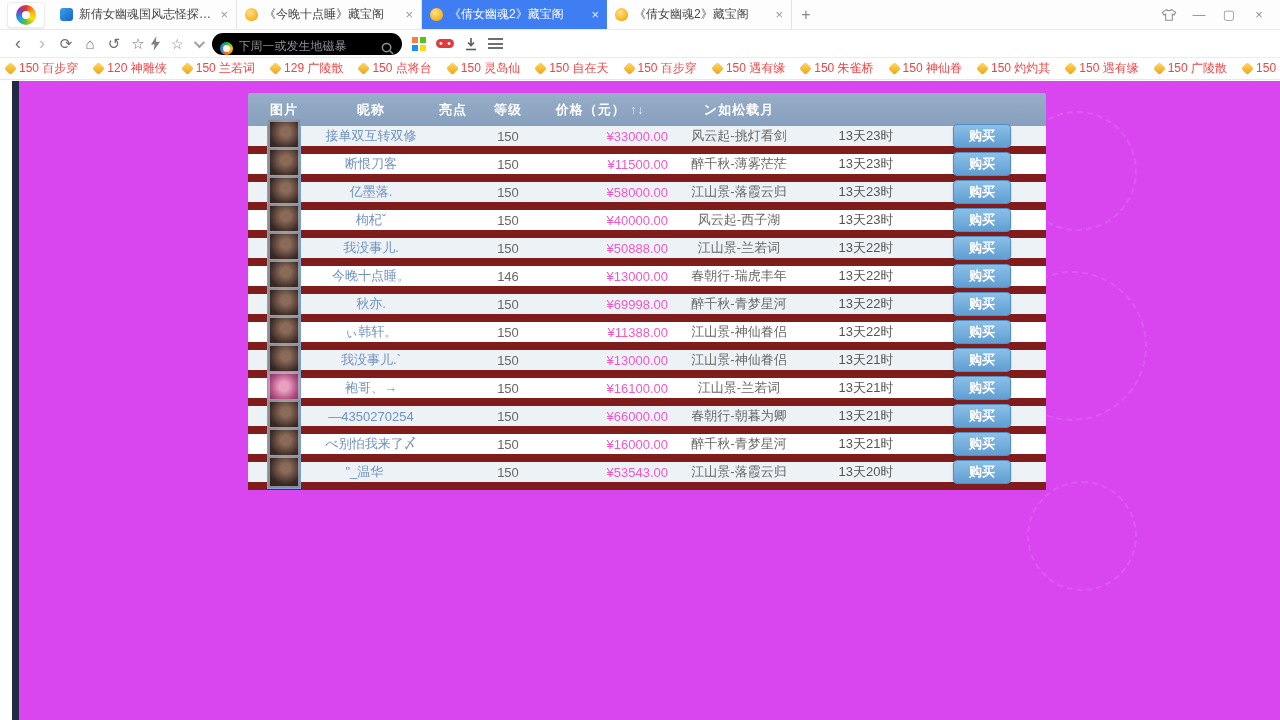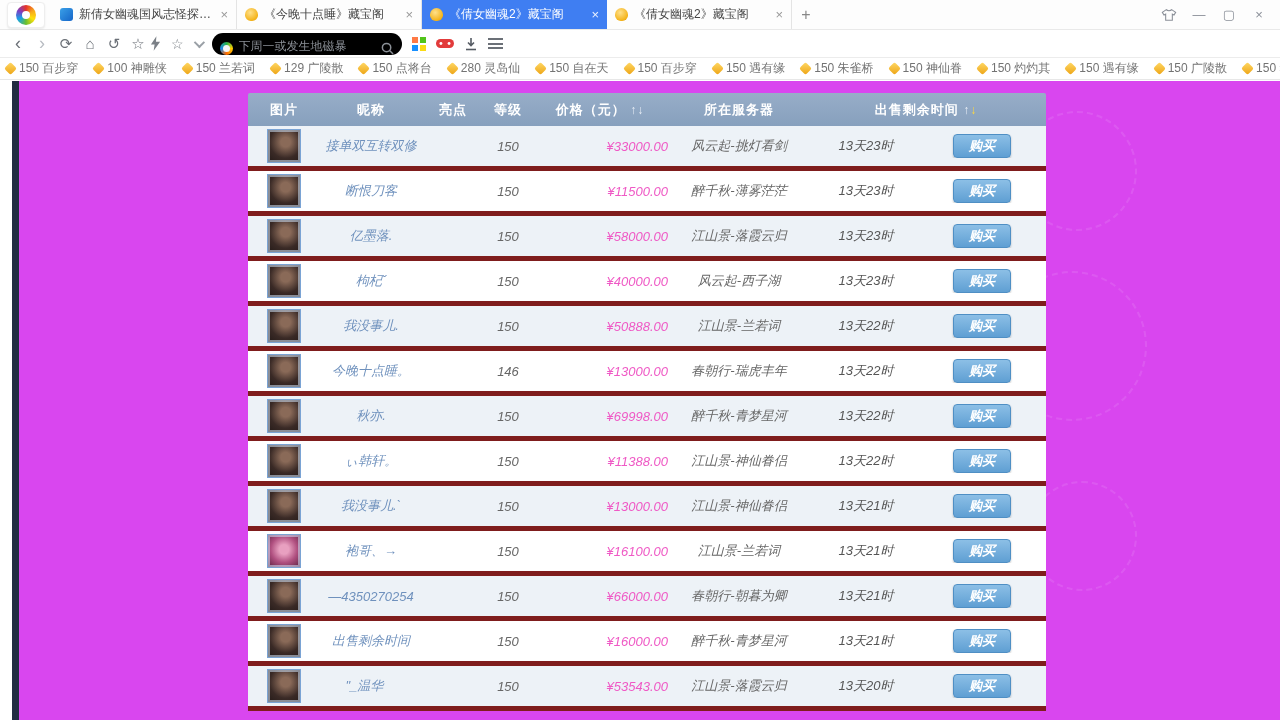--- a/index.html
+++ b/index.html
@@ -41,39 +41,39 @@
   .grid-ico { width:14px; height:14px; display:grid; grid-template-columns:6px 6px; grid-template-rows:6px 6px; gap:2px; }
   .grid-ico i { display:block; }
   .grid-ico i:nth-child(1){background:#ff7a45;} .grid-ico i:nth-child(2){background:#52c41a;}
   .grid-ico i:nth-child(3){background:#1890ff;} .grid-ico i:nth-child(4){background:#fadb14;}
   .caret-down { width:8px; height:8px; border-right:2px solid #9aa0a6; border-bottom:2px solid #9aa0a6; transform:rotate(45deg) translateY(-2px); }
   .burger { width:15px; height:11px; display:flex; flex-direction:column; justify-content:space-between; }
   .burger i { height:2px; background:#6b7077; display:block; }
 
   
   .bookmarks { height:22px; background:#fff; border-bottom:1px solid #e7e7e7; display:flex; align-items:center; padding:0 6px; gap:16px; }
-  .bm { display:flex; align-items:center; gap:4px; font-size:12px; color:#737373; white-space:nowrap; }
+  .bm { display:flex; align-items:center; gap:4px; font-size:12px; color:#ef4444; white-space:nowrap; }
   .bm-ico { width:9px; height:9px; background:linear-gradient(135deg,#ffd866,#eda414); transform:rotate(45deg); border-radius:2px; flex:0 0 9px; }
 
   
   .page { position:absolute; left:12px; top:81px; width:1280px; height:639px; background:#d946ef; }
   .edge-dark { position:absolute; left:0; top:0; width:7px; height:100%; background:#212b42; }
   .watermark { position:absolute; border:2px dashed rgba(255,255,255,.10); border-radius:50%; }
   .wm1 { left:1005px; top:30px; width:120px; height:120px; }
   .wm2 { left:985px; top:190px; width:150px; height:150px; }
   .wm3 { left:1015px; top:400px; width:110px; height:110px; }
 
   .board { position:absolute; left:236px; top:12px; width:798px; }
   .thead { height:33px; background:linear-gradient(#97adc8,#87a0bd); display:grid; grid-template-columns:72px 102px 62px 48px 136px 142px 112px 120px; align-items:center; border-radius:2px 2px 0 0; }
   .th { color:#fff; font-size:13px; font-weight:bold; text-align:center; letter-spacing:1px; }
   .arrow-up { font-weight:normal; color:#e8eef6; font-size:12px; }
   .arrow-down { font-weight:normal; color:#e8eef6; font-size:12px; }
   .arrow-down.active { color:#ffd83d; }
 
-  .trow { height:45px; display:grid; grid-template-columns:72px 102px 62px 48px 136px 142px 112px 120px; align-items:center; background:#fff; border-bottom:5px solid #7f1d1d;font-style:italic; }
+  .trow { height:28px; display:grid; grid-template-columns:72px 102px 62px 48px 136px 142px 112px 120px; align-items:center; background:#fff; border-bottom:8px solid #7f1d1d; }
   .trow:nth-child(odd) { background:#edf2f7; }
   .cell { text-align:center; font-size:13px; color:#666; overflow:hidden; white-space:nowrap; }
   .c-nick { color:#6f91bd; }
   .c-price { color:#ef59c5;text-align:right; }
   .c-time { color:#555;text-align:center; }
   .portrait-wrap { display:flex; justify-content:center; }
   .portrait { width:34px; height:34px; border:1px solid #7aa3d4; box-shadow:inset 0 0 0 2px rgba(210,228,248,.55); background:radial-gradient(circle at 55% 38%,#8a6a58 0 18%,#3a2a26 60%,#241a18 100%); }
   .trow:nth-child(10) .portrait { background:radial-gradient(circle at 50% 45%,#e8a0c0 0 20%,#b05080 55%,#5a2040 100%); }
   .buy-btn { width:58px; height:24px; margin:0 auto; display:flex; align-items:center; justify-content:center; color:#fff; font-size:13px; font-weight:bold; background:linear-gradient(#8cbfe6,#5f9fd3); border:1px solid #4f8fc4; border-radius:4px; box-shadow:0 1px 2px rgba(0,0,0,.25); cursor:pointer; }
 
@@ -182,41 +182,41 @@
 </div>
 
 <div class="bookmarks" id="bookmarks">
   <div class="bm">
     <span class="bm-ico"></span>
     <span class="bm-label">150 百步穿</span>
   </div>
 
   <div class="bm">
     <span class="bm-ico"></span>
-    <span class="bm-label">100 神雕侠</span>
+    <span class="bm-label">120 神雕侠</span>
   </div>
 
   <div class="bm">
     <span class="bm-ico"></span>
     <span class="bm-label">150 兰若词</span>
   </div>
 
   <div class="bm">
     <span class="bm-ico"></span>
     <span class="bm-label">129 广陵散</span>
   </div>
 
   <div class="bm">
     <span class="bm-ico"></span>
     <span class="bm-label">150 点将台</span>
   </div>
 
   <div class="bm">
     <span class="bm-ico"></span>
-    <span class="bm-label">280 灵岛仙</span>
+    <span class="bm-label">150 灵岛仙</span>
   </div>
 
   <div class="bm">
     <span class="bm-ico"></span>
     <span class="bm-label">150 自在天</span>
   </div>
 
   <div class="bm">
     <span class="bm-ico"></span>
     <span class="bm-label">150 百步穿</span>
@@ -268,25 +268,21 @@
   <div class="board">
     <div class="thead">
       <div class="th">图片</div>
       <div class="th">昵称</div>
       <div class="th">亮点</div>
       <div class="th">等级</div>
       <div class="th">
         <span>价格（元）</span>
         <span class="arrow-up">↑</span><span class="arrow-down">↓</span>
       </div>
-      <div class="th">所在服务器</div>
-      <div class="th" style="grid-column:7 / span 2">
-        <span>出售剩余时间</span>
-        <span class="arrow-up">↑</span><span class="arrow-down active">↓</span>
-      </div>
+      <div class="th">ン如松载月</div>
     </div>
     <div id="rows">
   <div class="trow">
     <div class="cell portrait-wrap">
       <div class="portrait"></div>
     </div>
     <div class="cell c-nick">接单双互转双修</div>
     <div class="cell"></div>
     <div class="cell">150</div>
     <div class="cell c-price">¥33000.00</div>
@@ -444,21 +440,21 @@
     <div class="cell c-time">13天21时</div>
     <div class="cell">
       <div class="buy-btn">购买</div>
     </div>
   </div>
 
   <div class="trow">
     <div class="cell portrait-wrap">
       <div class="portrait"></div>
     </div>
-    <div class="cell c-nick">出售剩余时间</div>
+    <div class="cell c-nick">べ别怕我来了〆</div>
     <div class="cell"></div>
     <div class="cell">150</div>
     <div class="cell c-price">¥16000.00</div>
     <div class="cell">醉千秋-青梦星河</div>
     <div class="cell c-time">13天21时</div>
     <div class="cell">
       <div class="buy-btn">购买</div>
     </div>
   </div>
 

